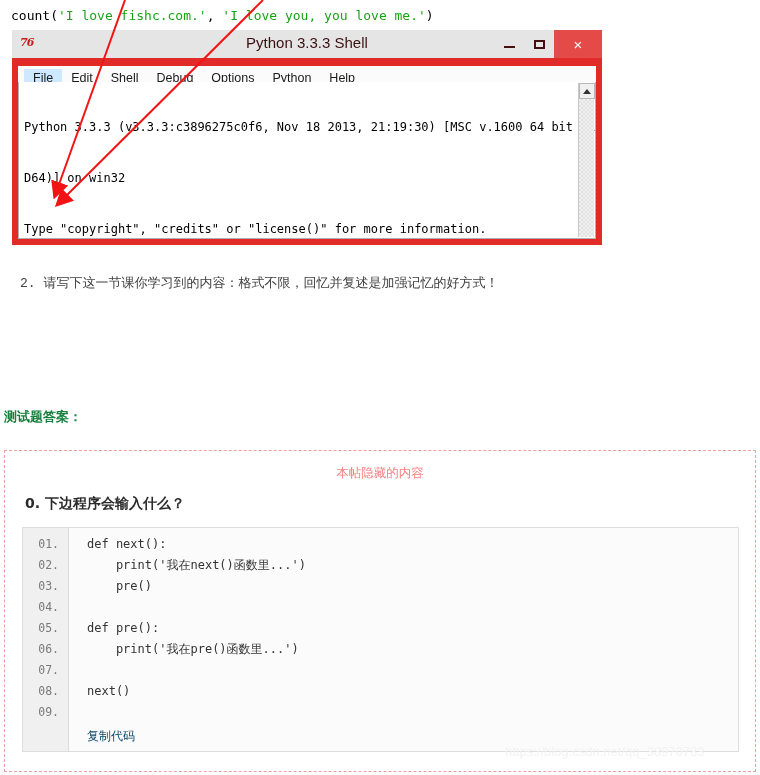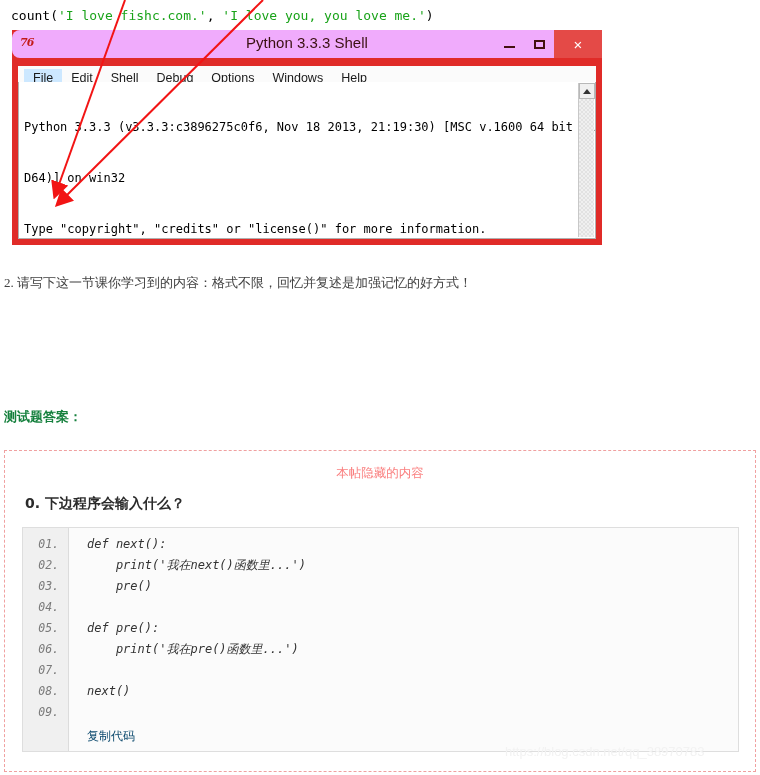--- a/index.html
+++ b/index.html
@@ -22,22 +22,21 @@
 
   
   .idle-window {
     position: absolute; left: 12px; top: 30px;
     width: 590px; height: 215px;
     background: #e02b28;
     border: 0;
   }
   .titlebar {
     position: relative; height: 28px; width: 100%;
-    background: #f0abfc;
-    border-radius: 8px;
+    background: #e5e5e5;
   }
   .title-icon {
     position: absolute; left: 8px; top: 6px;
     font-size: 11px; font-weight: bold; font-style: italic;
     color: #c21a18; letter-spacing: -1px;
     font-family: "DejaVu Serif", serif;
   }
   .title-text {
     position: absolute; left: 0; right: 0; top: 4px;
     text-align: center; font-size: 15px; color: #3a1011;
@@ -103,23 +102,23 @@
     width: 0; height: 0;
     border-left: 4px solid transparent; border-right: 4px solid transparent;
     border-bottom: 5px solid #333;
   }
 
   
   .arrows { position: absolute; left: 0; top: 0; width: 760px; height: 775px; pointer-events: none; }
 
   
   .q2 {
-    position: absolute; left: 4px; top: 274px;
+    position: absolute; left: 20px; top: 274px;
     font-size: 13px; color: #414141;
-    font-family: Liberation Serif, serif;
+    font-family: Liberation Mono, monospace;
   }
   .redhead {
     position: absolute; left: 4px; top: 338px;
     font-size: 19px; font-weight: bold; color: #e8120c;
     font-family: "DejaVu Sans", "Liberation Sans", sans-serif;
   }
   .answers-label {
     position: absolute; left: 4px; top: 408px;
     font-size: 13px; color: #15803d; font-weight: bold;
     font-family: "DejaVu Sans", "Liberation Sans", sans-serif;
@@ -148,21 +147,21 @@
     background: #fbfbfb; border: 1px solid #dedede;
     overflow: hidden;
   }
   .code-gutter {
     position: absolute; left: 0; top: 0; width: 46px; height: 100%;
     background: #f0f0f0; border-right: 1px solid #dcdcdc;
   }
   .code-lines {
     position: absolute; left: 0; top: 6px; width: 100%;
   }
-  .code-row { height: 21px; line-height: 21px; display: flex; font-style: italic; }
+  .code-row { height: 21px; line-height: 21px; display: flex; }
   .ln {
     width: 46px; text-align: right; padding-right: 10px;
     color: #7a7a7a; font-size: 11.5px;
     font-family: "DejaVu Sans Mono", "Liberation Mono", monospace;
   }
   .lc {
     padding-left: 18px; color: #333;
     font-size: 12px; white-space: pre;
     font-family: "DejaVu Sans Mono", "Liberation Mono", monospace;
   }
@@ -203,21 +202,21 @@
           </div>
       </div>
     </div>
 
     <div class="menubar">
       <div class="menu-item active"><u>File</u></div>
       <div class="menu-item"><u>Edit</u></div>
       <div class="menu-item"><u>Shell</u></div>
       <div class="menu-item"><u>Debug</u></div>
       <div class="menu-item"><u>Options</u></div>
-      <div class="menu-item"><u>Windows</u></div>
+      <div class="menu-item"><u>Python</u></div>
       <div class="menu-item"><u>Help</u></div>
     </div>
 
     <div class="shell-body">
       <div class="shell-text">
         <div class="shell-line">Python 3.3.3 (v3.3.3:c3896275c0f6, Nov 18 2013, 21:19:30) [MSC v.1600 64 bit (AM</div>
         <div class="shell-line">D64)] on win32</div>
         <div class="shell-line">Type "copyright", "credits" or "license()" for more information.</div>
         
         

